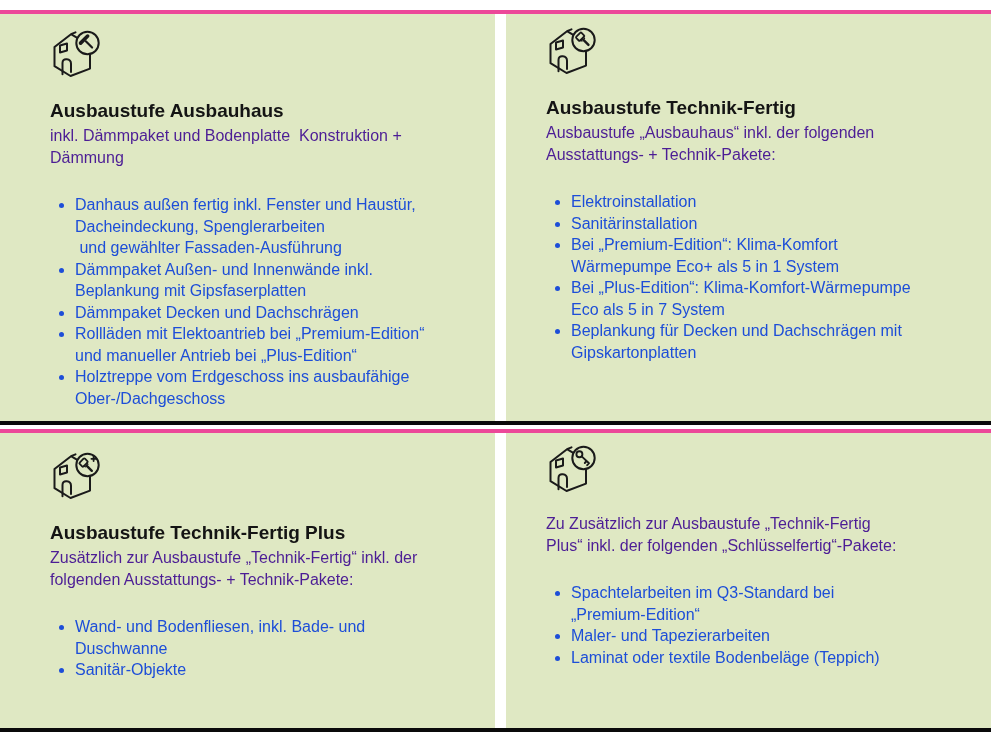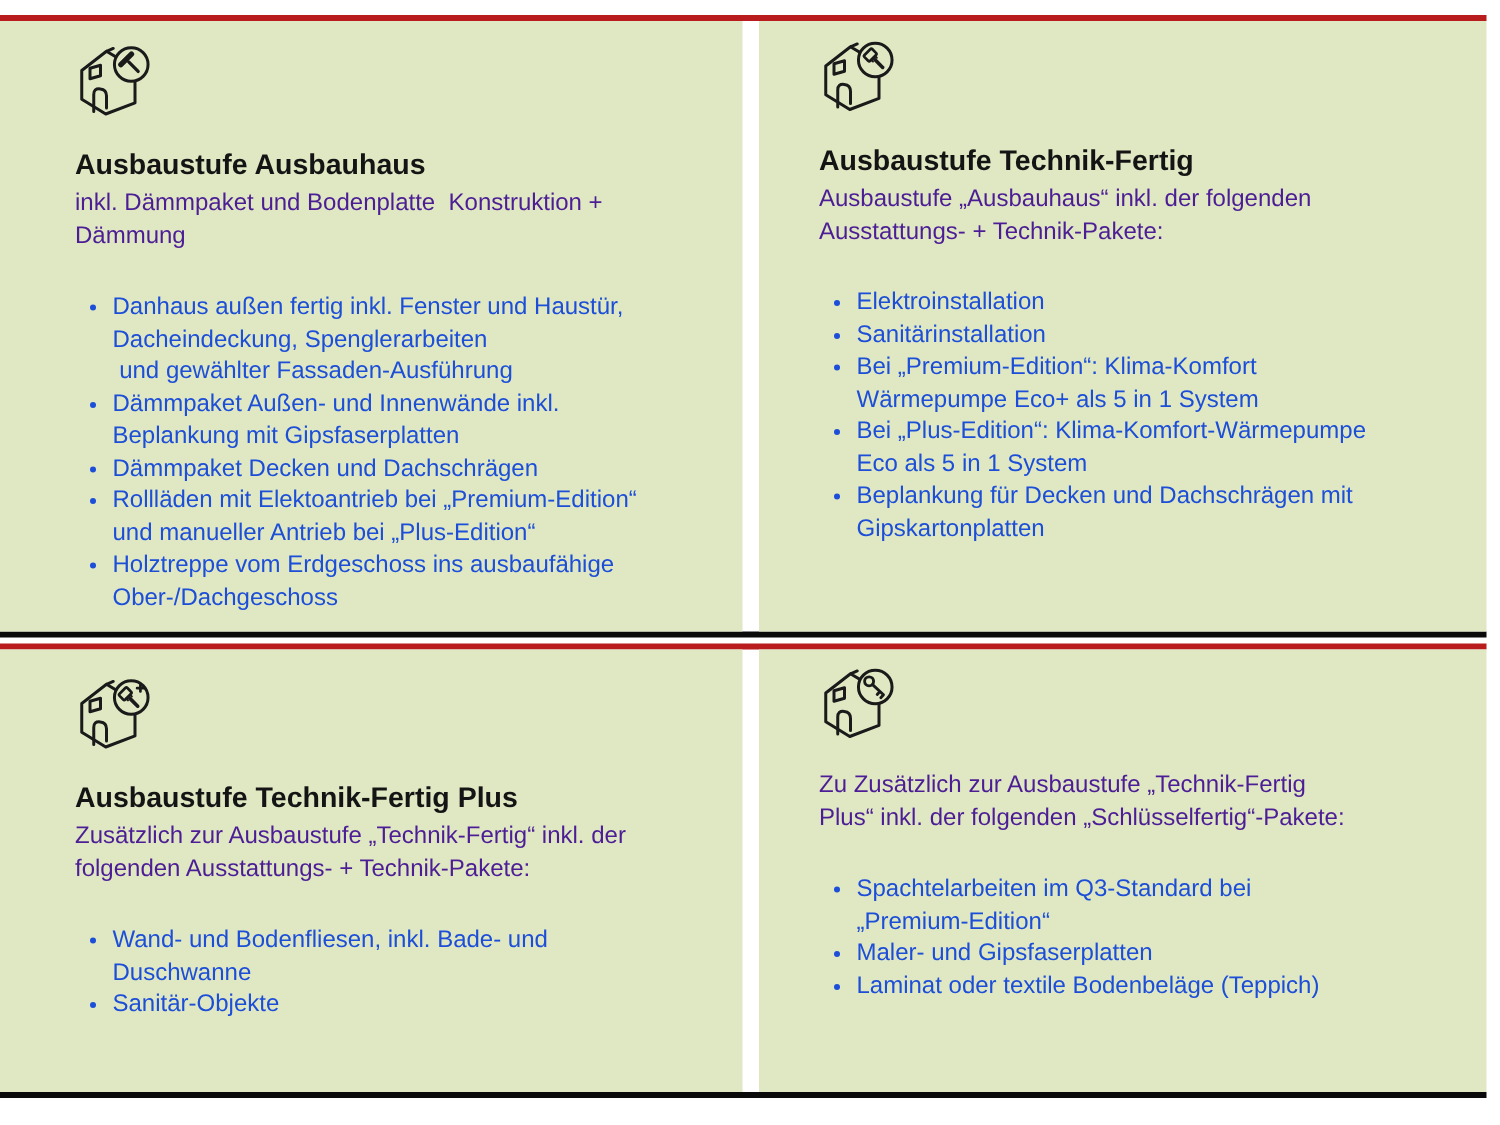--- a/index.html
+++ b/index.html
@@ -10,21 +10,21 @@
     overflow: hidden;
   }
   .board {
     margin-top: 10px;
     width: 991px;
   }
   .row {
     display: flex;
     gap: 11px;
     background: #ffffff;
-    border-top: 4px solid #b91c1c;
+    border-top: 4px solid #ec4899;
     border-bottom: 4px solid #0a0a0a;
   }
   .row + .row { margin-top: 4px; }
   .cell {
     flex: 1;
     background: #dfe8c3;
     box-sizing: border-box;
     overflow: hidden;
   }
   .row-top .cell { height: 407px; }
@@ -112,21 +112,21 @@
       </span>
       <h2 class="title">Ausbaustufe Technik-Fertig</h2>
       <p class="subtitle">Ausbaustufe „Ausbauhaus“ inkl. der folgenden
 Ausstattungs- + Technik-Pakete:</p>
       <ul class="bullets">
         <li>Elektroinstallation</li>
         <li>Sanitärinstallation</li>
         <li>Bei „Premium-Edition“: Klima-Komfort
 Wärmepumpe Eco+ als 5 in 1 System</li>
         <li>Bei „Plus-Edition“: Klima-Komfort-Wärmepumpe
-Eco als 5 in 1 System</li>
+Eco als 5 in 7 System</li>
         <li>Beplankung für Decken und Dachschrägen mit
 Gipskartonplatten</li>
       </ul>
     </article>
 
   </section>
 
   <section class="row row-bottom">
 
     <article class="cell pos-left">
@@ -163,20 +163,20 @@
           <circle cx="37.5" cy="13" r="11.2" fill="#dfe8c3"></circle>
           <circle cx="33.4" cy="9.2" r="3" stroke-width="1.9"></circle>
           <path d="M35.7 11.4 L43 18.2 M40.6 16 L38.8 18 M43 18.2 L41.2 20.2" stroke-width="1.9"></path>
         </svg>
       </span>
       <p class="subtitle">Zu Zusätzlich zur Ausbaustufe „Technik-Fertig
 Plus“ inkl. der folgenden „Schlüsselfertig“-Pakete:</p>
       <ul class="bullets">
         <li>Spachtelarbeiten im Q3-Standard bei
 „Premium-Edition“</li>
-        <li>Maler- und Gipsfaserplatten</li>
+        <li>Maler- und Tapezierarbeiten</li>
         <li>Laminat oder textile Bodenbeläge (Teppich)</li>
       </ul>
     </article>
 
   </section>
 
 </div>
 
 </body></html>

